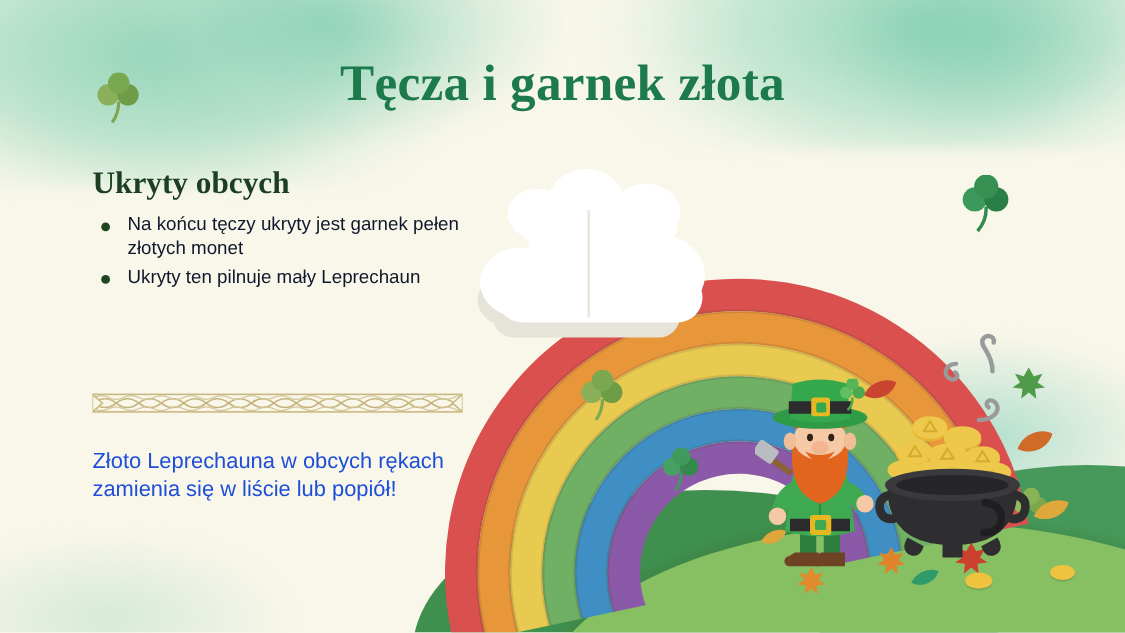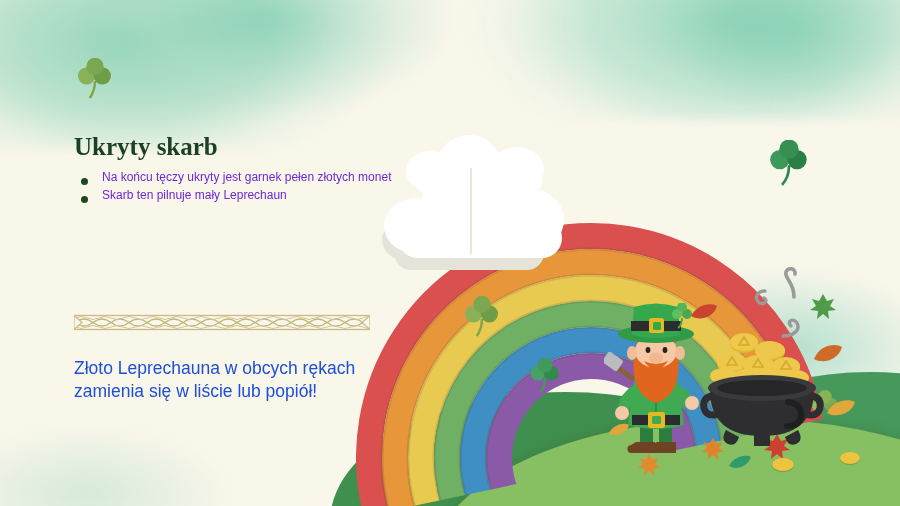--- a/index.html
+++ b/index.html
@@ -67,21 +67,21 @@
     font-family:"Liberation Serif", serif;font-weight:bold;
     font-size:41px;color:#1d7a4d;letter-spacing:.2px;
   }
   .col{position:absolute;left:74px;top:133px;width:330px;}
   .h2{
     font-family:"Liberation Serif", serif;font-weight:bold;
     font-size:25px;color:#1c3f22;margin:0 0 9px 0;line-height:1.1;
   }
   ul.bullets{margin:0;padding:0 0 0 26px;list-style:none;}
   ul.bullets li{
-    position:relative;font-size:12px;line-height:1.32;color:#6d28d9;
+    position:relative;font-size:15px;line-height:1.32;color:#0f172a;
     margin-bottom:3px;padding-left:2px;
   }
   ul.bullets li::before{
     content:"";position:absolute;left:-19px;top:8px;
     width:7px;height:7px;border-radius:50%;background:#1e4620;
   }
   .divider{position:absolute;left:74px;top:313px;width:296px;height:19px;}
   .sect2{position:absolute;left:74px;top:357px;width:350px;}
   .body2{font-size:17.5px;line-height:1.34;color:#1d4ed8;margin:0;}
 
@@ -345,26 +345,27 @@
       <path d="M12 66 q-10 2 -8 12 q2 8 11 7" stroke="#2e2e30" stroke-width="7" fill="none" stroke-linecap="round"></path>
       <path d="M112 66 q10 2 8 12 q-2 8 -11 7" stroke="#2e2e30" stroke-width="7" fill="none" stroke-linecap="round"></path>
       <path d="M88 72 q14 2 13 14 q-1 10 -14 10" stroke="#1f1f21" stroke-width="6" fill="none" stroke-linecap="round"></path>
 
       <path d="M26 100 q-6 10 2 14 q8 3 11 -7 z" fill="#2e2e30"></path>
       <path d="M98 100 q6 10 -2 14 q-8 3 -11 -7 z" fill="#2e2e30"></path>
       <path d="M54 104 h16 v12 h-16 z" fill="#2e2e30"></path>
     </svg>
   </div>
 
+  <div class="title">Tęcza i garnek złota</div>
 
   <div class="col">
-    <h2 class="h2">Ukryty skarb</h2>
+    <h2 class="h2">Ukryty obcych</h2>
     <ul class="bullets">
       <li>Na końcu tęczy ukryty jest garnek pełen złotych monet</li>
-      <li>Skarb ten pilnuje mały Leprechaun</li>
+      <li>Ukryty ten pilnuje mały Leprechaun</li>
     </ul>
   </div>
 
   <div class="divider">
     <svg width="296" height="19" viewBox="0 0 296 19" preserveAspectRatio="none">
       <rect x="1" y="2.5" width="294" height="14" fill="none" stroke="#c9b983" stroke-width="1.3"></rect>
       <path d="M1 9.5 q9 -7 18 0 q9 7 18 0 q9 -7 18 0 q9 7 18 0 q9 -7 18 0 q9 7 18 0 q9 -7 18 0 q9 7 18 0 q9 -7 18 0 q9 7 18 0 q9 -7 18 0 q9 7 18 0 q9 -7 18 0 q9 7 18 0 q9 -7 18 0 q9 7 18 0 q9 -7 14 0" fill="none" stroke="#c4b47c" stroke-width="1.35"></path>
       <path d="M1 9.5 q9 7 18 0 q9 -7 18 0 q9 7 18 0 q9 -7 18 0 q9 7 18 0 q9 -7 18 0 q9 7 18 0 q9 -7 18 0 q9 7 18 0 q9 -7 18 0 q9 7 18 0 q9 -7 18 0 q9 7 18 0 q9 -7 18 0 q9 7 18 0 q9 -7 18 0 q9 7 14 0" fill="none" stroke="#c4b47c" stroke-width="1.35"></path>
       <path d="M1 5 q6 -3 12 0 q6 3 12 0 q6 -3 12 0 q6 3 12 0 q6 -3 12 0 q6 3 12 0 q6 -3 12 0 q6 3 12 0 q6 -3 12 0 q6 3 12 0 q6 -3 12 0 q6 3 12 0 q6 -3 12 0 q6 3 12 0 q6 -3 12 0 q6 3 12 0 q6 -3 12 0 q6 3 12 0 q6 -3 12 0 q6 3 12 0 q6 -3 12 0 q6 3 12 0 q6 -3 12 0 q6 3 12 0 q6 -3 8 0" fill="none" stroke="#d3c598" stroke-width="1"></path>
       <path d="M1 14 q6 3 12 0 q6 -3 12 0 q6 3 12 0 q6 -3 12 0 q6 3 12 0 q6 -3 12 0 q6 3 12 0 q6 -3 12 0 q6 3 12 0 q6 -3 12 0 q6 3 12 0 q6 -3 12 0 q6 3 12 0 q6 -3 12 0 q6 3 12 0 q6 -3 12 0 q6 3 12 0 q6 -3 12 0 q6 3 12 0 q6 -3 12 0 q6 3 12 0 q6 -3 12 0 q6 3 12 0 q6 -3 12 0 q6 3 8 0" fill="none" stroke="#d3c598" stroke-width="1"></path>

